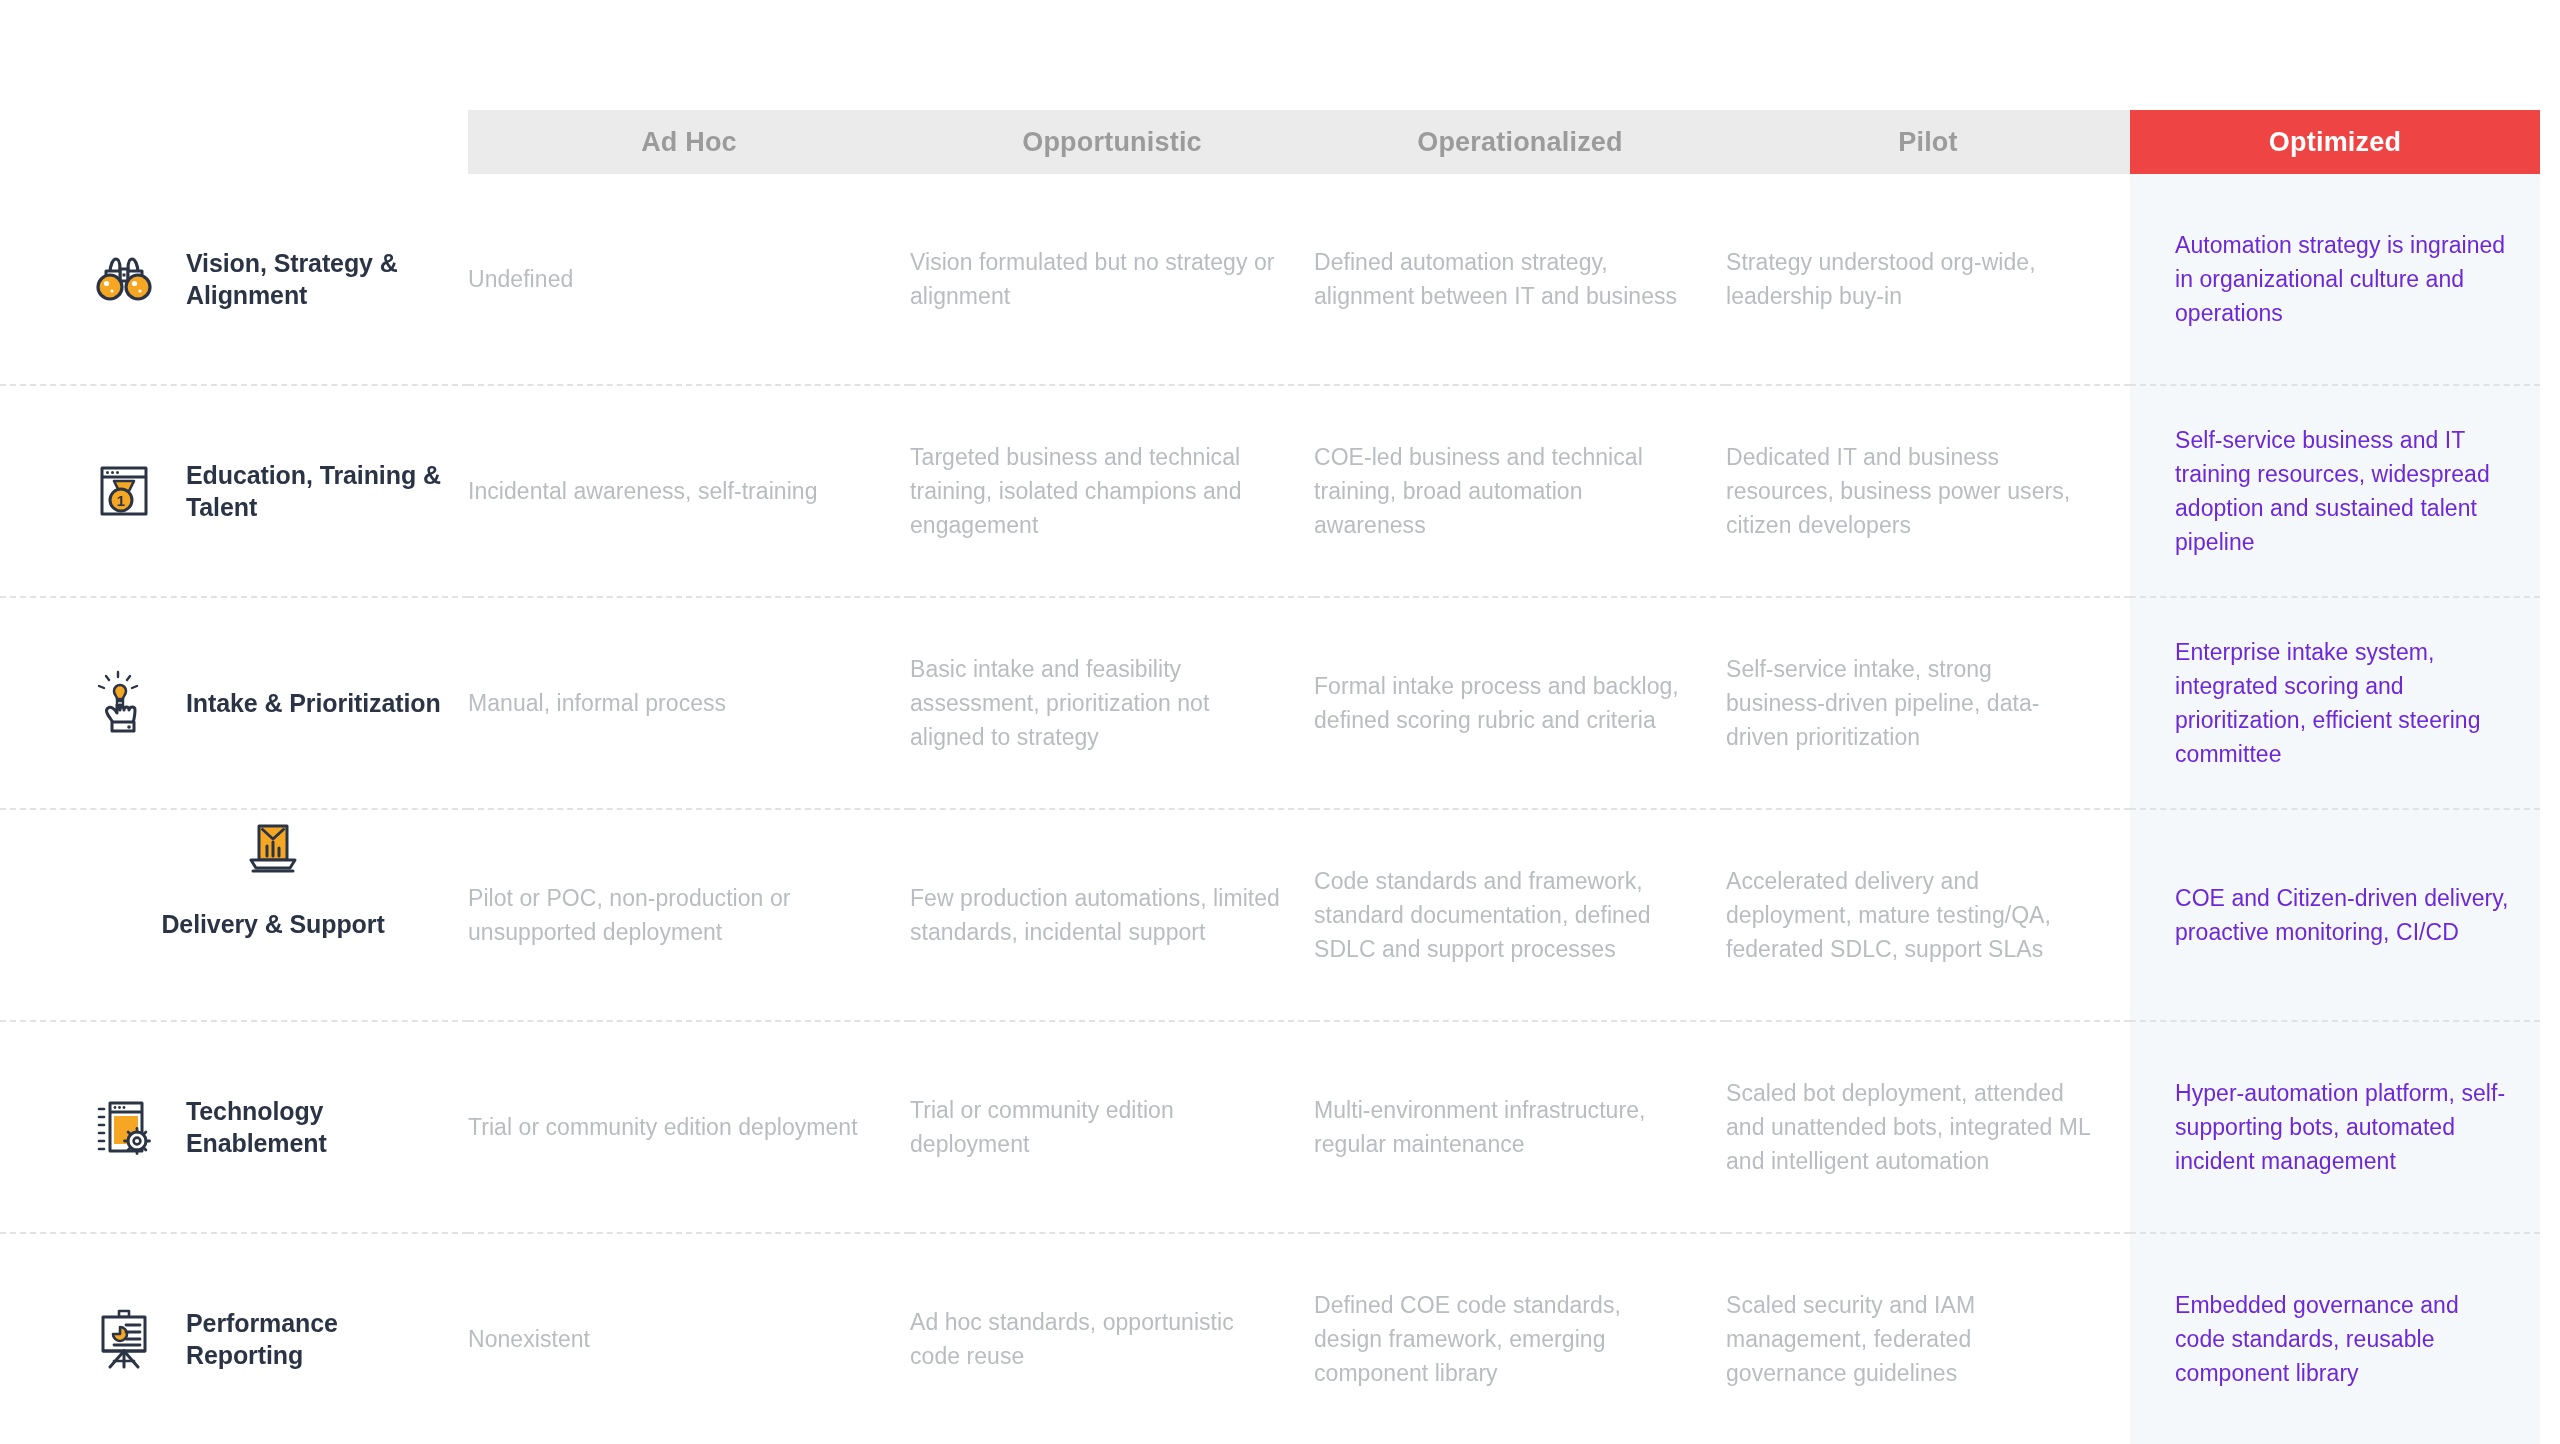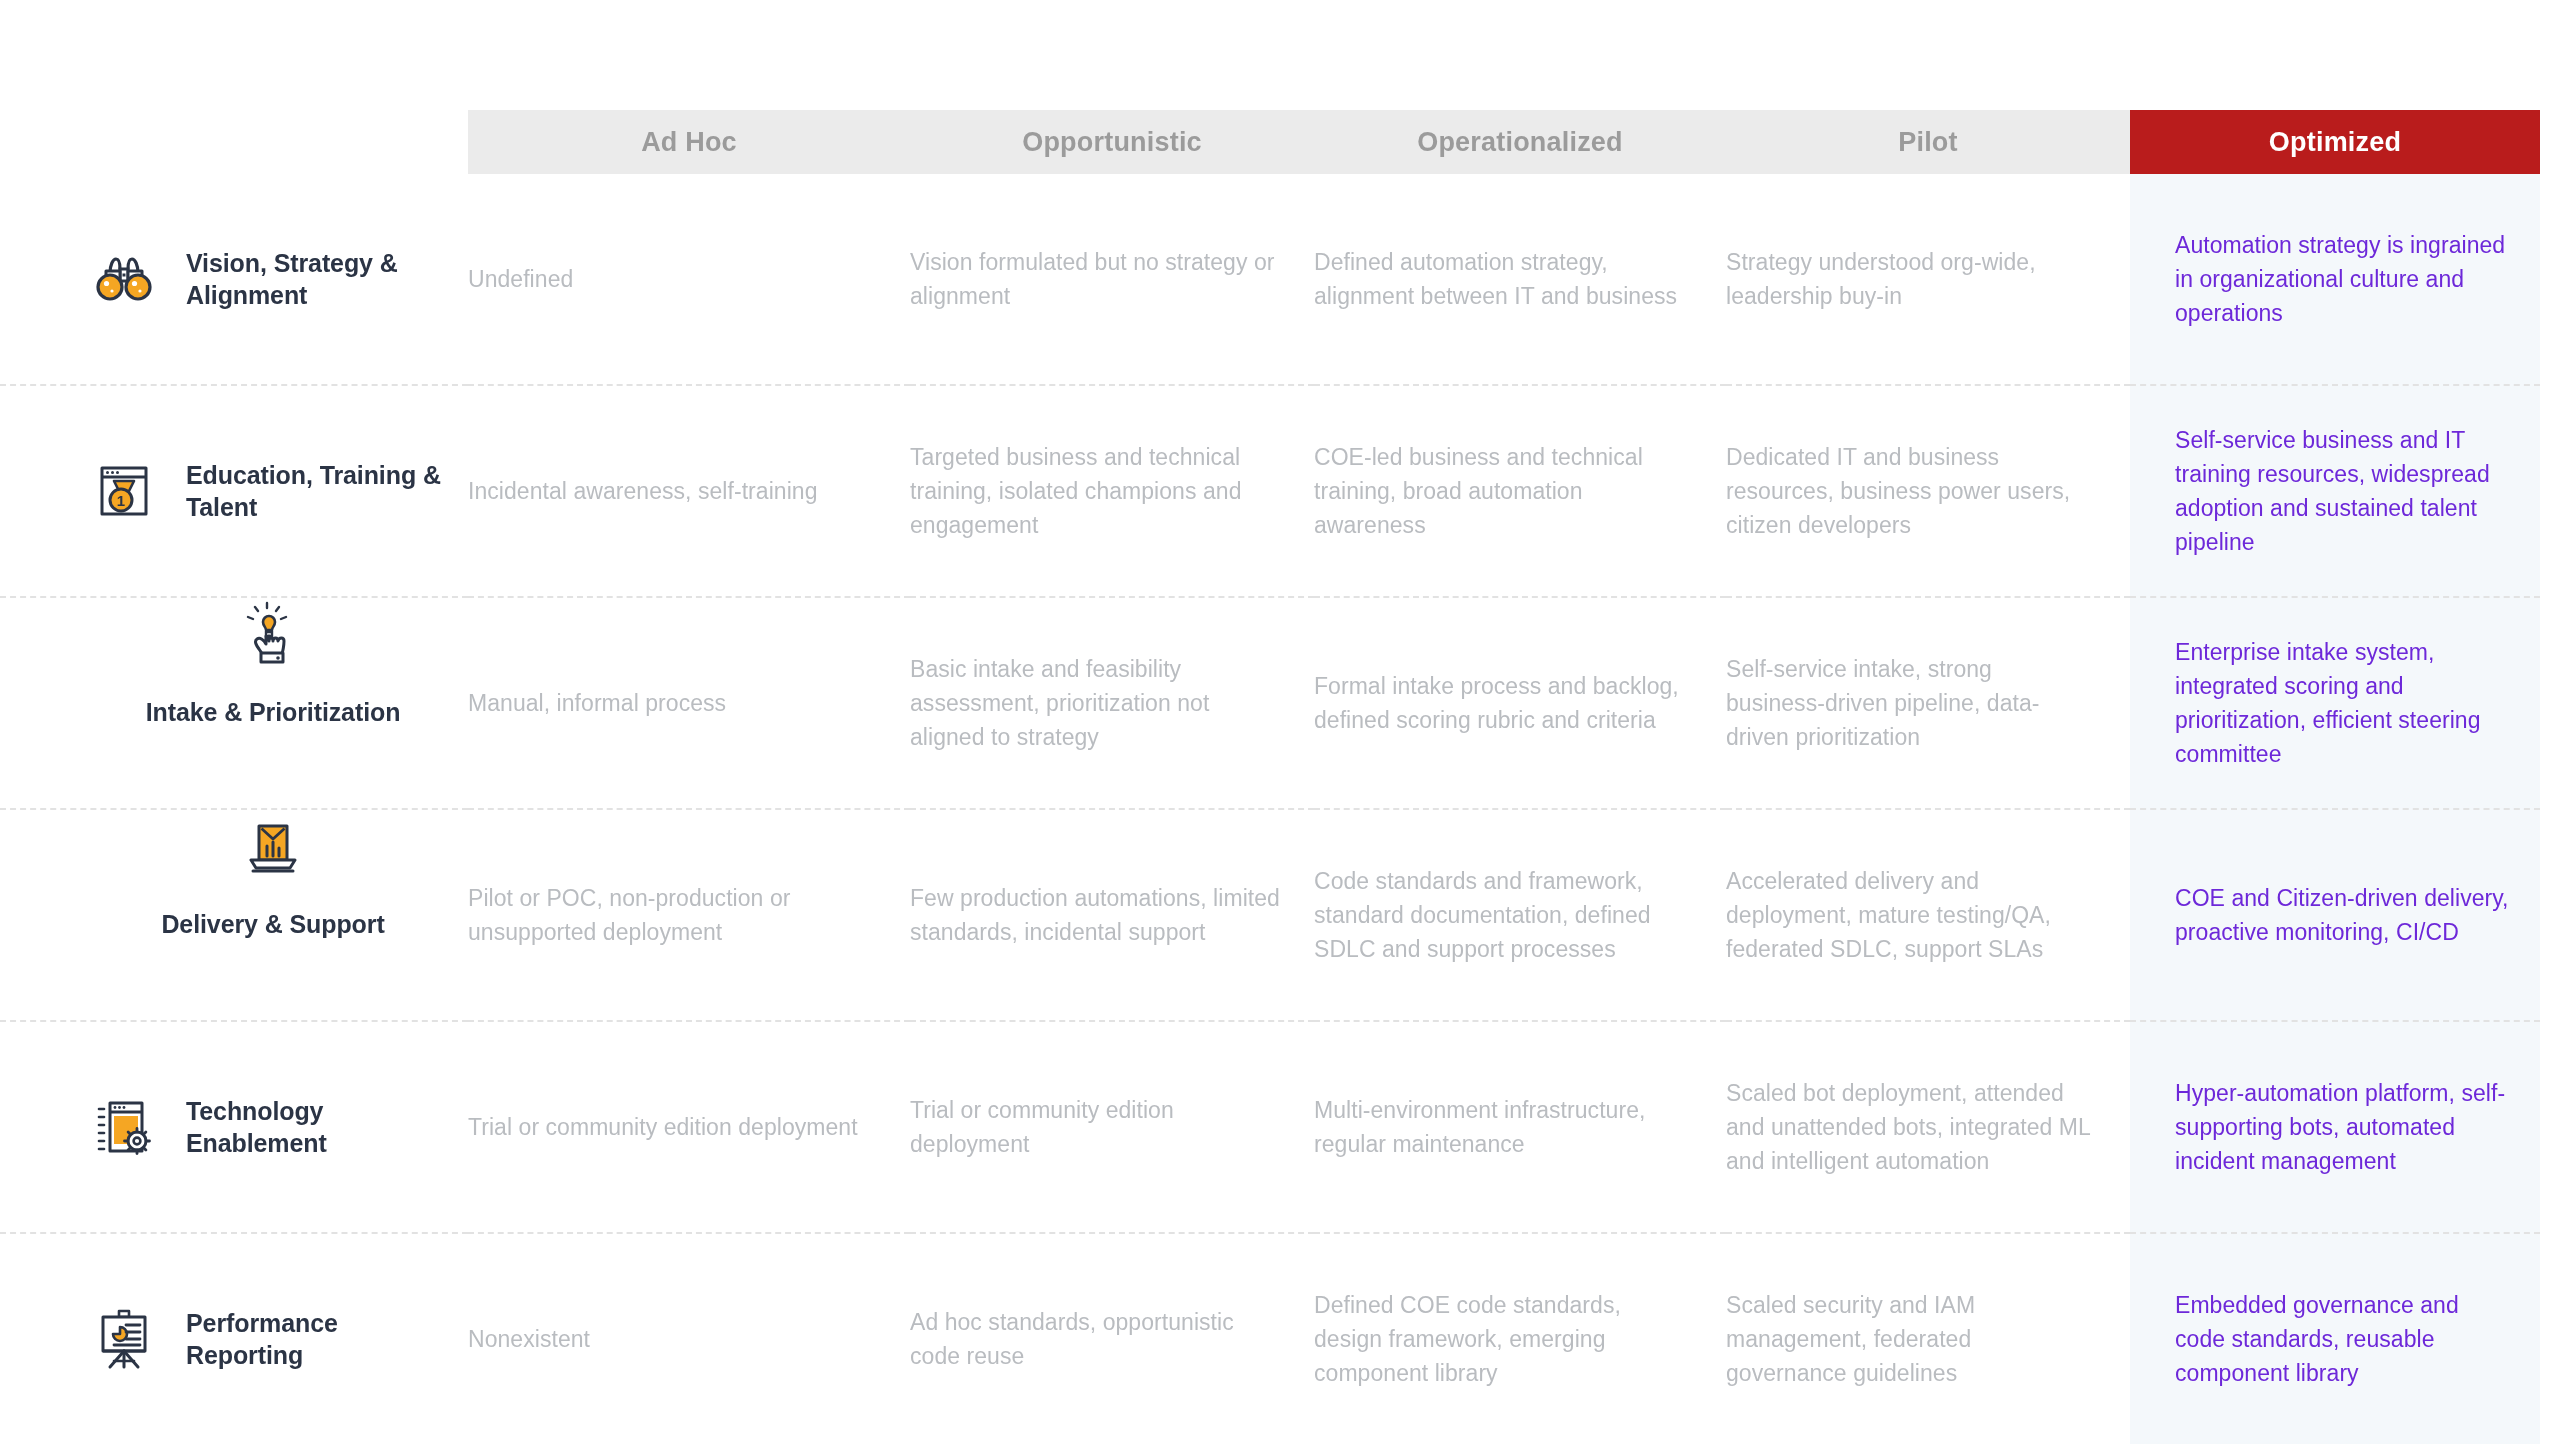--- a/index.html
+++ b/index.html
@@ -38,21 +38,21 @@
     display: flex;
     align-items: center;
     justify-content: center;
     font-size: 27px;
     font-weight: bold;
     color: #9b9b9b;
     letter-spacing: 0.2px;
     text-align: right;
   }
   .hdr-cell.optimized {
-    background: #b91c1c;
+    background: #ef4444;
     color: #ffffff;
   }
 
   
   .row-label {
     display: flex;
     align-items: center;
     gap: 26px;
     padding-left: 88px;
     padding-right: 10px;
@@ -166,21 +166,21 @@
       </div>
       <div class="cell" style="height: 212px;">
         <span class="cell-inner">COE-led business and technical training, broad automation awareness</span>
       </div>
       <div class="cell" style="height: 212px;">
         <span class="cell-inner">Dedicated IT and business resources, business power users, citizen developers</span>
       </div>
       <div class="cell optimized" style="height: 212px;">
         <span class="cell-inner">Self-service business and IT training resources, widespread adoption and sustained talent pipeline</span>
       </div>
-      <div class="row-label" style="height: 212px; flex-direction: column;">
+      <div class="row-label" style="height: 212px;">
         <div class="icon-wrap">
     <svg width="72" height="72" viewBox="0 0 72 72">
       <g stroke="#2b3445" stroke-width="2.4" stroke-linecap="round">
         <path d="M30 10 v-5"></path>
               <path d="M21 13 l-3 -4"></path>
               <path d="M39 13 l3 -4"></path>
         <path d="M16 21 l-5 -2"></path>
               <path d="M44 21 l5 -2"></path>
       </g>
       <path d="M26 24 a6 6 0 0 1 12 0 c0 4 -3 5 -3 8 h-6 c0 -3 -3 -4 -3 -8 z" fill="#f5a623" stroke="#2b3445" stroke-width="2.6" stroke-linejoin="round"></path>

